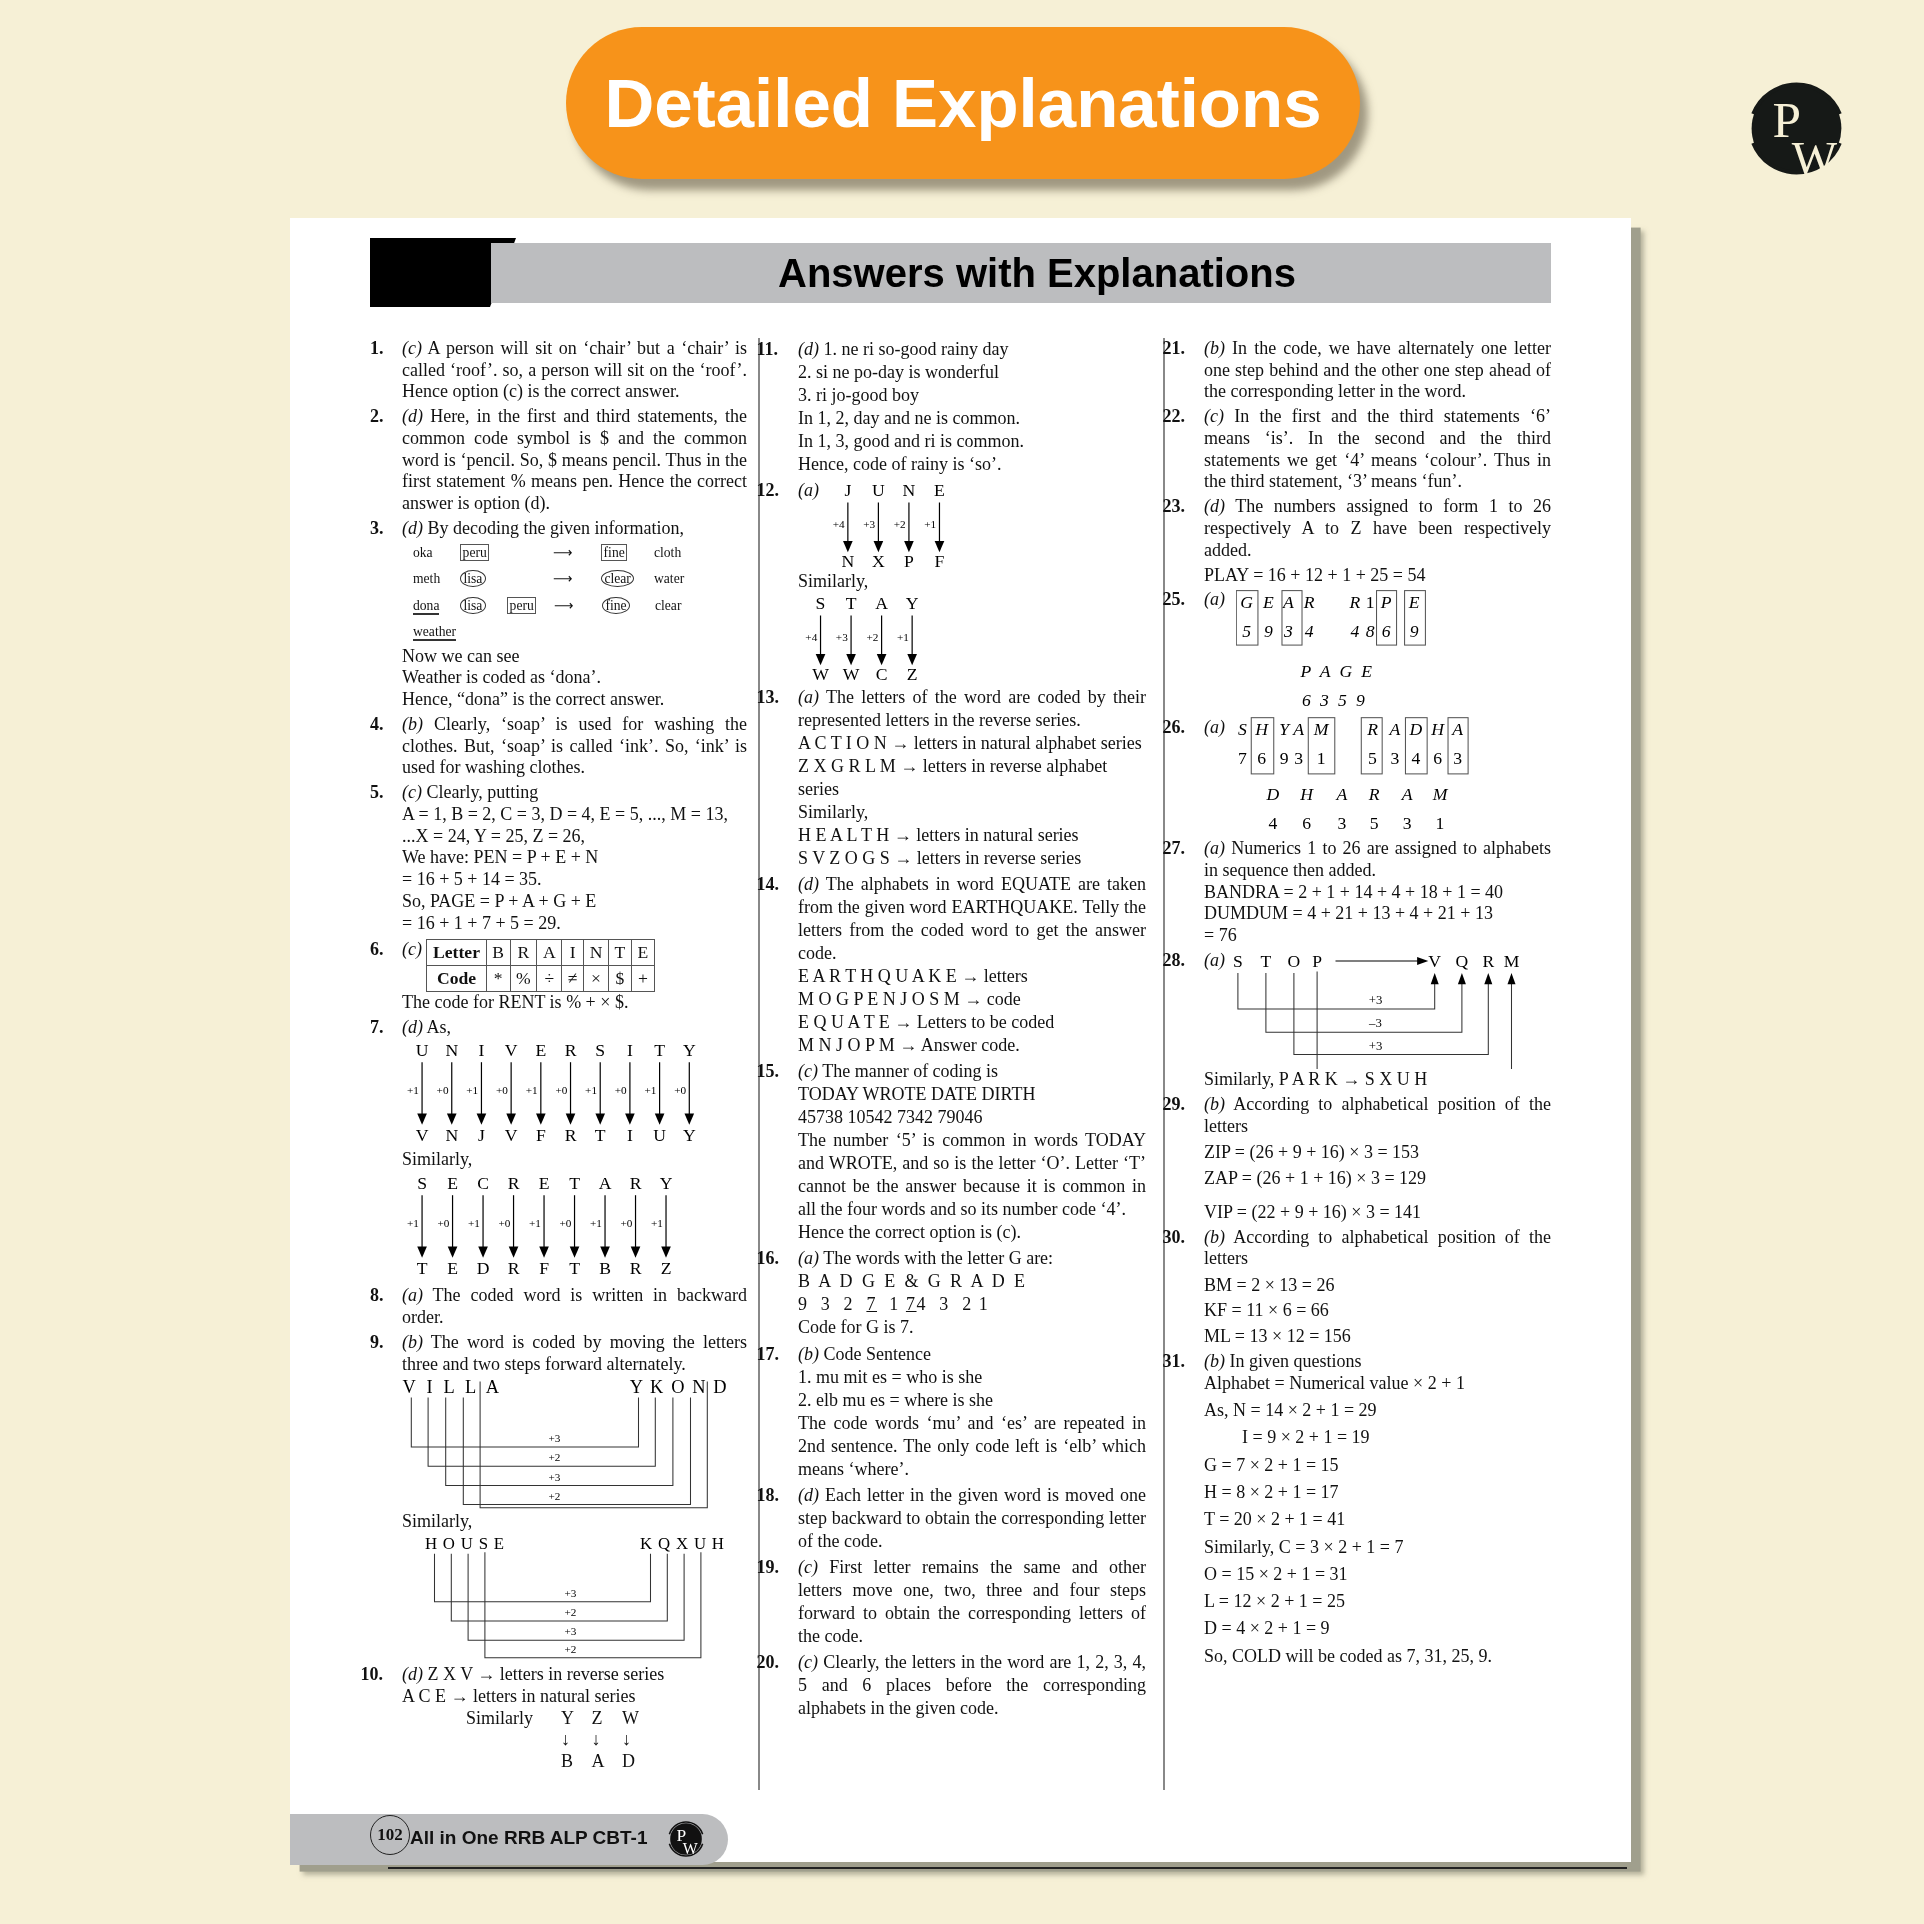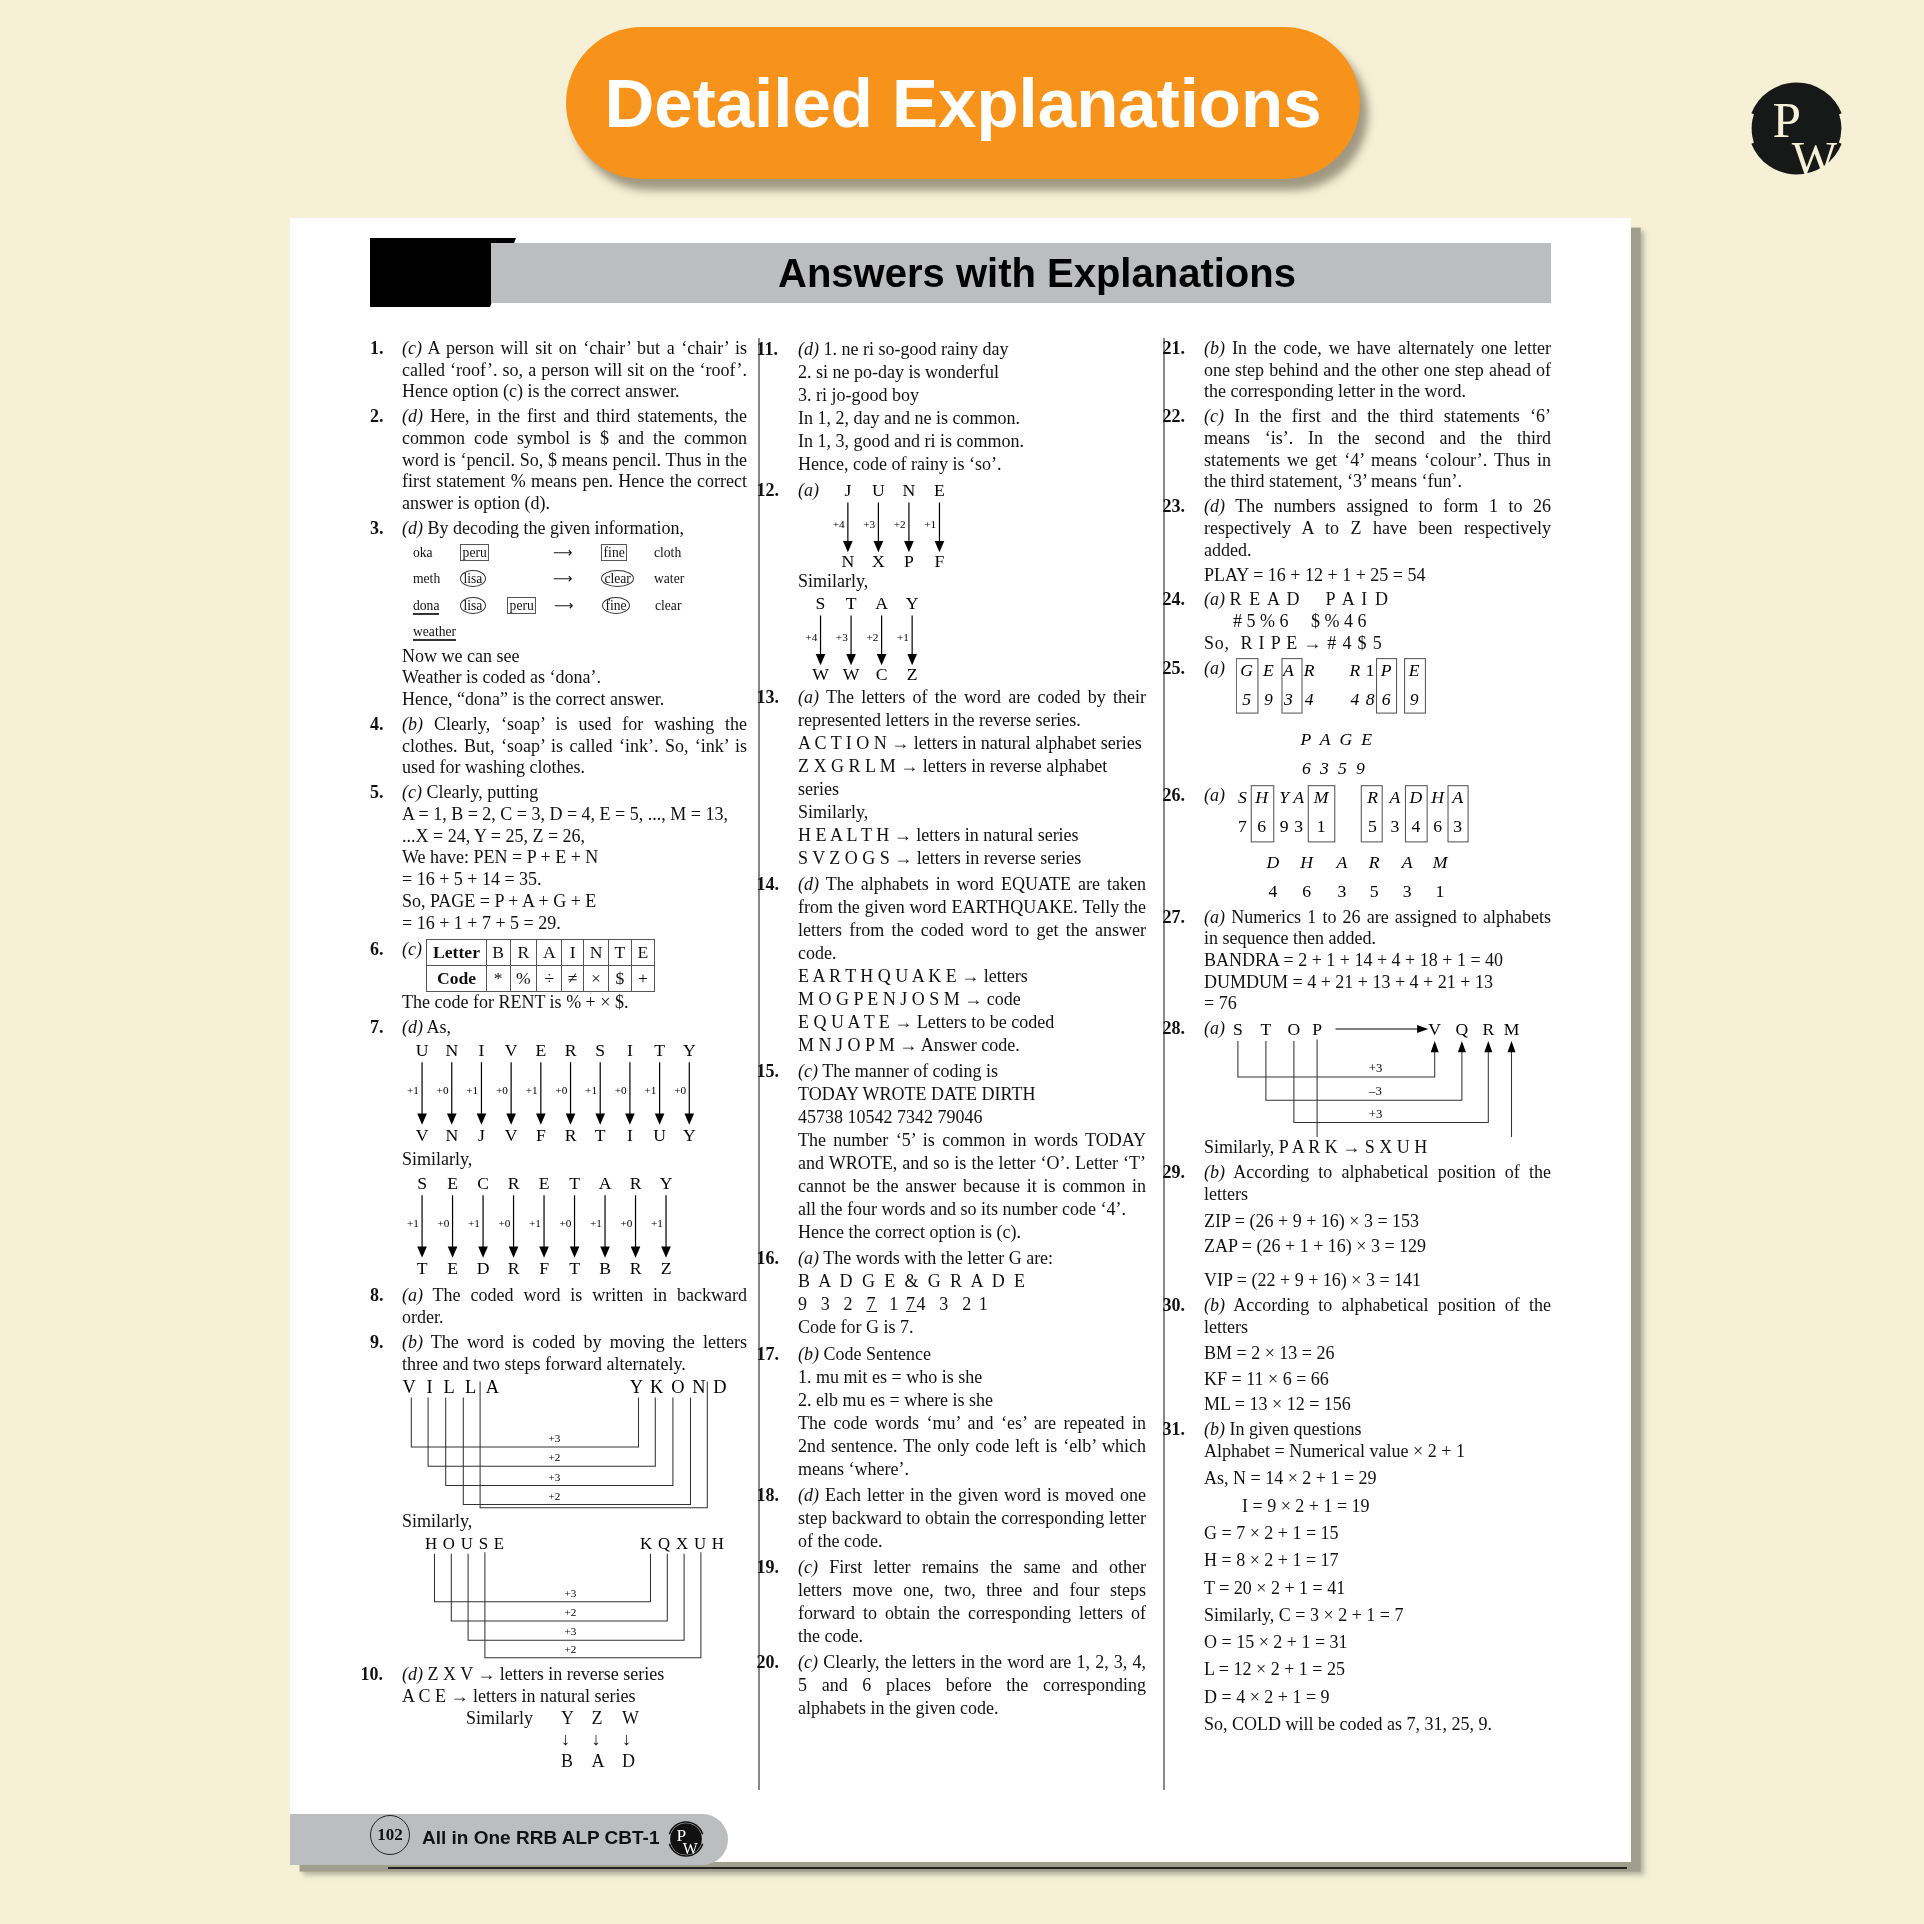--- a/index.html
+++ b/index.html
@@ -20,21 +20,21 @@
   .q{position:relative;padding-left:32px;margin-bottom:3.2px;}
   .q .n{position:absolute;left:0;top:0;font-weight:bold;}
   .q .n.w{left:-9.6px;}
   .ln{display:block;text-align:left;}
   .fig{position:relative;text-align:left;}
   .mono{letter-spacing:2.4px;}
   .small{font-size:13px;}
   svg{display:block;}
   .footer{position:absolute;left:0;top:1596px;width:438px;height:51px;background:#bcbdbf;border-radius:0 26px 26px 0;}
   .footer .pg{position:absolute;left:80px;top:1px;width:38px;height:38px;border:1.2px solid #222;border-radius:50%;background:#bcbdbf;display:flex;align-items:center;justify-content:center;font-weight:bold;font-size:17px;}
-  .footer .ft{position:absolute;left:132px;top:13px;font-family:"Liberation Sans",sans-serif;font-weight:bold;font-size:19px;}
+  .footer .ft{position:absolute;left:120px;top:13px;font-family:"Liberation Sans",sans-serif;font-weight:bold;font-size:19px;}
   .footer .fl{position:absolute;left:377px;top:6.4px;width:38px;height:38px;}
   .fline{position:absolute;left:98px;top:1649px;width:1239px;height:1.6px;background:#222;}
   .box{border:1px solid #555;padding:0 1.6px;}
   .oval{border:1px solid #333;border-radius:50%;padding:0 2.4px;}
   .dbl{border-bottom:2.4px double #333;}
   table.code{border-collapse:collapse;display:inline-table;vertical-align:top;font-size:17.6px;}
   table.code td{border:1px solid #555;padding:1.6px 5.6px;text-align:center;}
 </style>
 </head>
 <body>
@@ -448,26 +448,20 @@
     <div class="q">
       <span class="n w">22.</span>
       <i>(c)</i> <span>In the first and the third statements ‘6’ means ‘is’. In the second and the third statements we get ‘4’ means ‘colour’. Thus in the third statement, ‘3’ means ‘fun’.</span>
     </div>
     <div class="q">
       <span class="n w">23.</span>
       <i>(d)</i> <span>The numbers assigned to form 1 to 26 respectively A to Z have been respectively added.</span>
       <span class="ln" style="margin-top:3.2px;">PLAY = 16 + 12 + 1 + 25 = 54</span>
     </div>
     <div class="q">
-      <span class="n w">24.</span>
-      <i>(a)</i> <span style="white-space:pre;letter-spacing:1.6px;">R E A D    P A I D</span>
-      <span class="ln" style="white-space:pre;padding-left:29px;"># 5 % 6     $ % 4 6</span>
-      <span class="ln" style="white-space:pre;letter-spacing:0.8px;">So,  R I P E → # 4 $ 5</span>
-    </div>
-    <div class="q">
       <span class="n w">25.</span>
       <i>(a)</i>
       <div class="fig" style="margin:-22.5px 0 0 32px;font-style:italic;">
         <svg width="241" height="125" viewBox="0 0 300 156" font-family="Liberation Serif, serif" style="font-size:22.5px">
           <g font-size="22" font-style="italic" text-anchor="middle">
             <text x="13" y="24">G</text>
               <text x="40" y="24">E</text>
               <text x="65" y="24">A</text>
               <text x="91" y="24">R</text>
             <text x="148" y="24">R</text>

